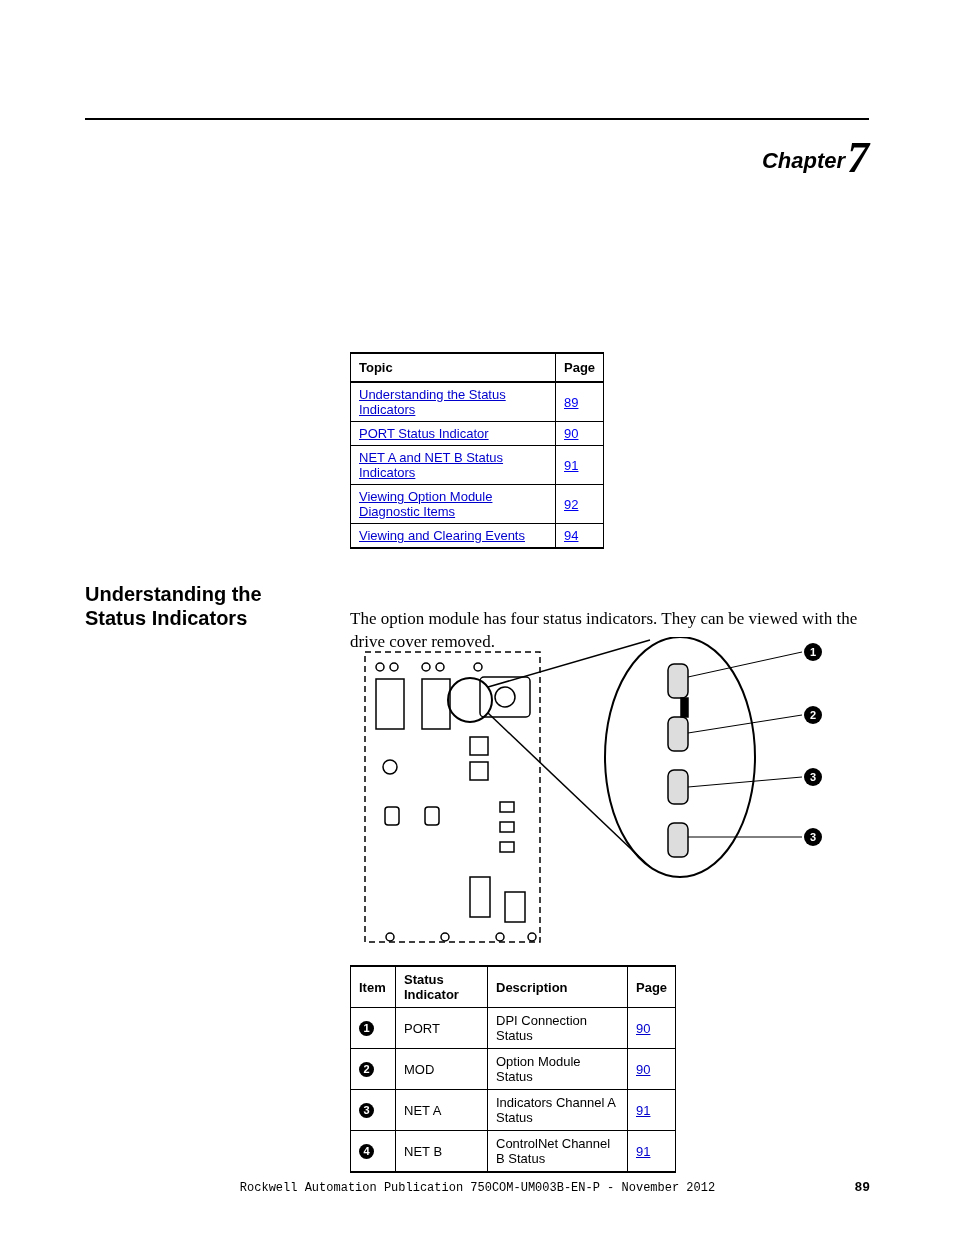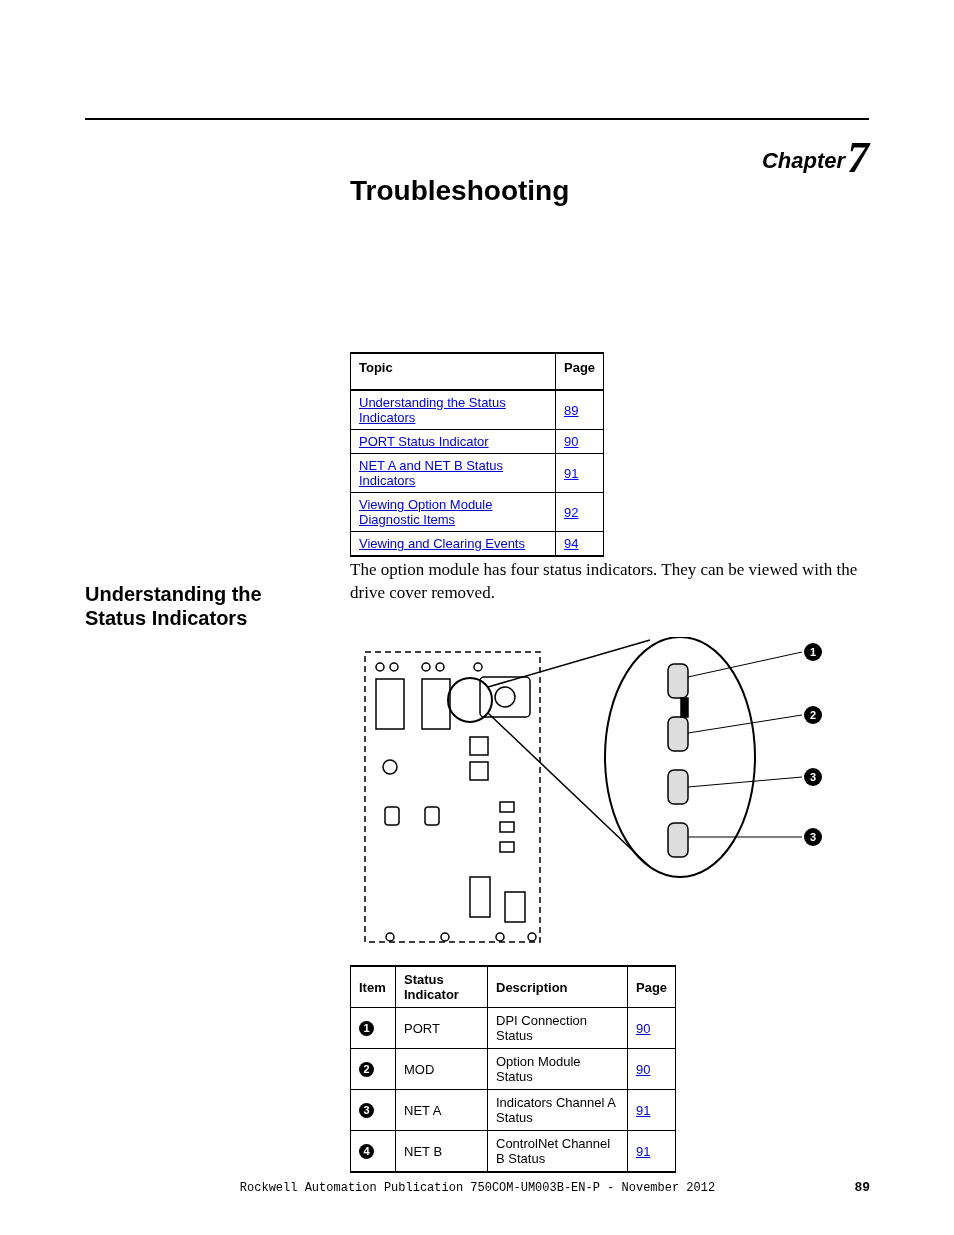--- a/index.html
+++ b/index.html
@@ -6,29 +6,29 @@
   html, body { margin: 0; padding: 0; width: 954px; height: 1235px; background: #fff; font-family: "Times New Roman", Georgia, serif; color: #000; }
   .page { position: relative; width: 954px; height: 1235px; }
   .chapter-line { position: absolute; top: 118px; left: 85px; right: 85px; border-top: 2px solid #000; }
   .chapter-label { position: absolute; top: 88px; right: 85px; font-family: "Trebuchet MS", Arial, sans-serif; font-style: italic; font-weight: 700; font-size: 22px; margin-top: 44px; }
   .chapter-number { font-family: "Times New Roman", serif; font-style: italic; font-weight: 700; font-size: 44px; vertical-align: -4px; margin-left: 2px;}
   .title { position: absolute; top: 175px; left: 350px; font-family: "Trebuchet MS", Arial, sans-serif; font-weight: 700; font-size: 28px; }
   .intro { position: absolute; top: 295px; left: 350px; right: 85px; font-size: 17px; line-height: 1.35; }
   .topics-table { position: absolute; top: 352px; left: 350px; border-collapse: collapse; font-family: Arial, Helvetica, sans-serif; font-size: 13px; }
   .topics-table th, .topics-table td { border: 1px solid #000; padding: 4px 8px; text-align: left; }
   .topics-table thead tr { border-top: 2px solid #000; border-bottom: 2px solid #000;}
-  .topics-table th { font-weight: 700; padding-top:6px; padding-bottom:14px;}
+  .topics-table th { font-weight: 700; padding-top:6px; padding-bottom:6px;}
   .topics-table tbody tr:last-child td { border-bottom: 2px solid #000; margin-left: 24px;}
   .topics-table td.topic a, .indicators-table td.pg a { color: #0000cc; text-decoration: underline; }
   .topics-table td.pg { text-align: left; }
   .topics-table col.ctopic { width: 205px; }
   .topics-table col.cpage { width: 40px; }
 
   .section-heading { position: absolute; top: 582px; left: 85px; width: 230px; font-family: "Trebuchet MS", Arial, sans-serif; font-weight: 700; font-size: 20px; line-height: 1.2;}
-  .section-para { position: absolute; top: 559px; left: 350px; right: 85px; font-size: 17px; line-height: 1.35; }
+  .section-para { position: absolute; top: 608px; left: 350px; right: 85px; font-size: 17px; line-height: 1.35; }
 
   .figure { position: absolute; top: 637px; left: 350px; width: 485px; height: 310px; }
 
   .indicators-table { position: absolute; top: 965px; left: 350px; border-collapse: collapse; font-family: Arial, Helvetica, sans-serif; font-size: 13px; }
   .indicators-table th, .indicators-table td { border: 1px solid #000; padding: 5px 8px; text-align: left; }
   .indicators-table th { font-weight: 700; }
   .indicators-table col.ci { width: 45px; }
   .indicators-table col.cs { width: 92px; }
   .indicators-table col.cd { width: 140px; }
   .indicators-table col.cp { width: 40px; }
@@ -45,21 +45,20 @@
 </style>
 </head>
 <body>
 
 <div class="page">
   <div class="chapter-label">
     <span>Chapter</span><span class="chapter-number">7</span>
   </div>
   <div class="chapter-line"></div>
 
-  <div class="title">Troubleshooting</div>
 
 
   <table class="topics-table">
     <colgroup>
         <col class="ctopic">
         <col class="cpage">
       </colgroup>
     <thead>
       <tr>
         <th>Topic</th>

